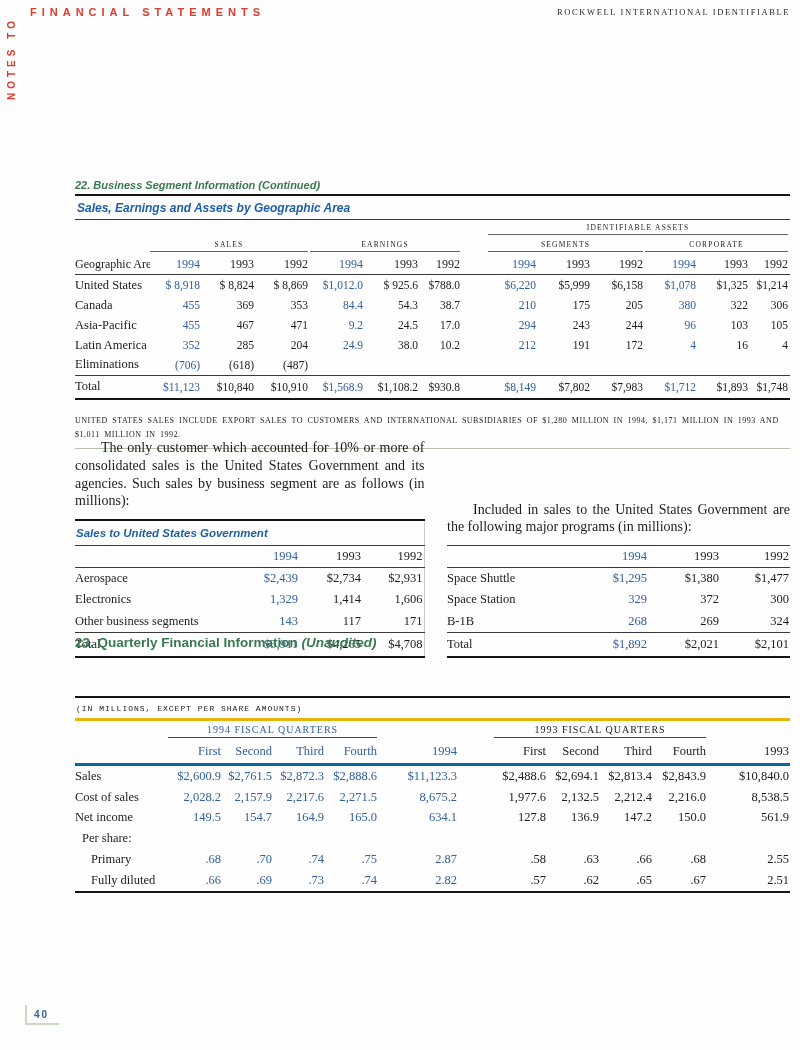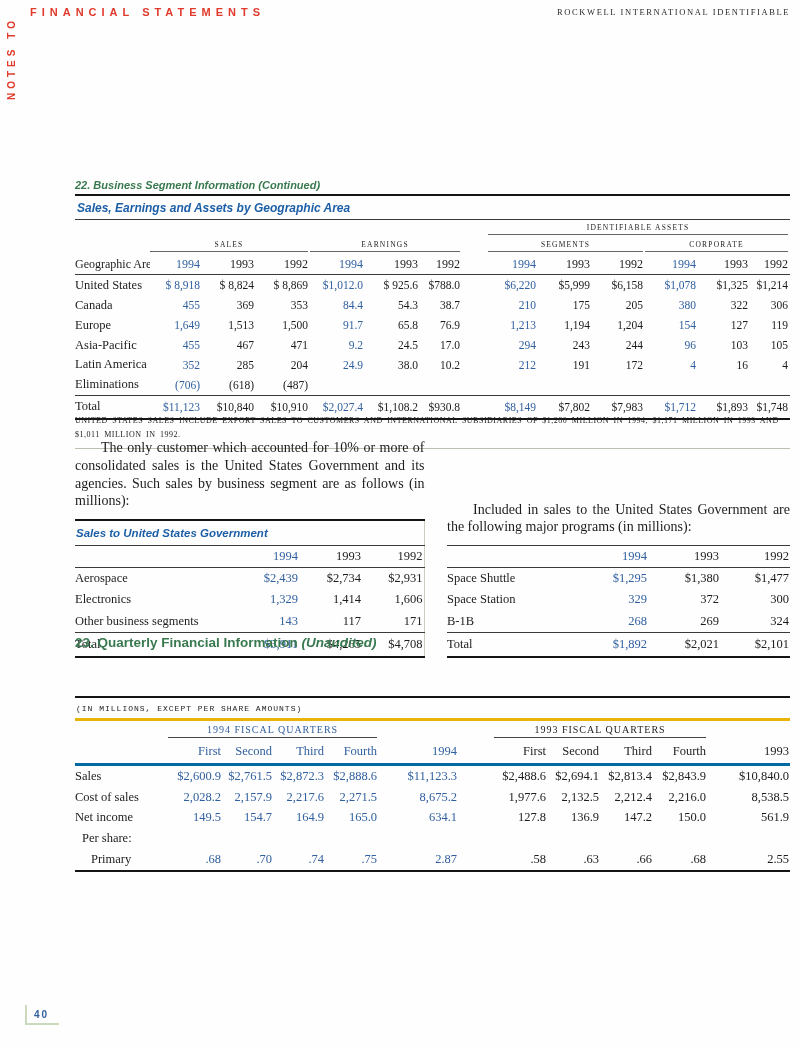--- a/index.html
+++ b/index.html
@@ -162,35 +162,20 @@
             <td class="num">54.3</td>
             <td class="num">38.7</td>
             <td class="num blue">210</td>
             <td class="num">175</td>
             <td class="num">205</td>
             <td class="num blue">380</td>
             <td class="num">322</td>
             <td class="num">306</td>
           </tr>
           <tr>
-            <td class="geo-label">Europe</td>
-            <td class="num blue">1,649</td>
-            <td class="num">1,513</td>
-            <td class="num">1,500</td>
-            <td class="num blue">91.7</td>
-            <td class="num">65.8</td>
-            <td class="num">76.9</td>
-            <td class="num blue">1,213</td>
-            <td class="num">1,194</td>
-            <td class="num">1,204</td>
-            <td class="num blue">154</td>
-            <td class="num">127</td>
-            <td class="num">119</td>
-          </tr>
-          <tr>
             <td class="geo-label">Asia-Pacific</td>
             <td class="num blue">455</td>
             <td class="num">467</td>
             <td class="num">471</td>
             <td class="num blue">9.2</td>
             <td class="num">24.5</td>
             <td class="num">17.0</td>
             <td class="num blue">294</td>
             <td class="num">243</td>
             <td class="num">244</td>
@@ -226,21 +211,21 @@
             <td class="num"></td>
             <td class="num blue"></td>
             <td class="num"></td>
             <td class="num"></td>
           </tr>
           <tr class="total-row">
             <td class="geo-label">Total</td>
             <td class="num blue">$11,123</td>
             <td class="num">$10,840</td>
             <td class="num">$10,910</td>
-            <td class="num blue">$2,027.4</td>
+            <td class="num blue">$1,568.9</td>
             <td class="num">$1,108.2</td>
             <td class="num">$930.8</td>
             <td class="num blue">$8,149</td>
             <td class="num">$7,802</td>
             <td class="num">$7,983</td>
             <td class="num blue">$1,712</td>
             <td class="num">$1,893</td>
             <td class="num">$1,748</td>
           </tr>
         </tbody>
@@ -444,20 +429,33 @@
             <td class="num blue">.70</td>
             <td class="num blue">.74</td>
             <td class="num blue">.75</td>
             <td class="num blue">2.87</td>
             <td class="num">.58</td>
             <td class="num">.63</td>
             <td class="num">.66</td>
             <td class="num">.68</td>
             <td class="num">2.55</td>
           </tr>
+          <tr class="q-last">
+            <td style="padding-left: 16px;">Fully diluted</td>
+            <td class="num blue">.66</td>
+            <td class="num blue">.69</td>
+            <td class="num blue">.73</td>
+            <td class="num blue">.74</td>
+            <td class="num blue">2.82</td>
+            <td class="num">.57</td>
+            <td class="num">.62</td>
+            <td class="num">.65</td>
+            <td class="num">.67</td>
+            <td class="num">2.51</td>
+          </tr>
           <tr>
             <td class="q-bottom" colspan="11"></td>
           </tr>
         </tbody>
     </table>
   </div>
 
   <div class="pagenum">40</div>
 </div>
 

